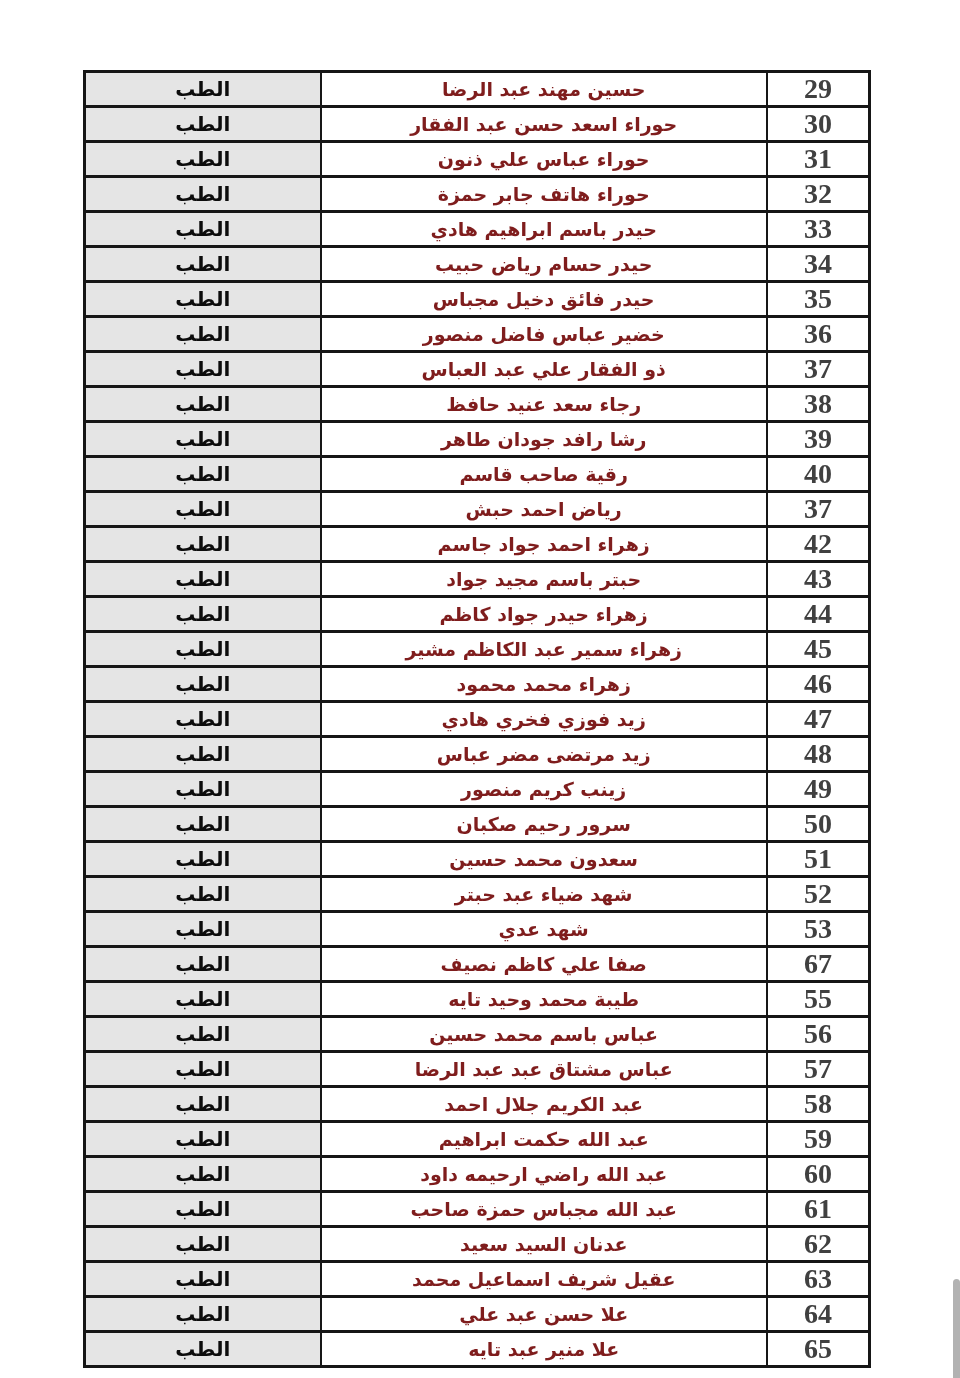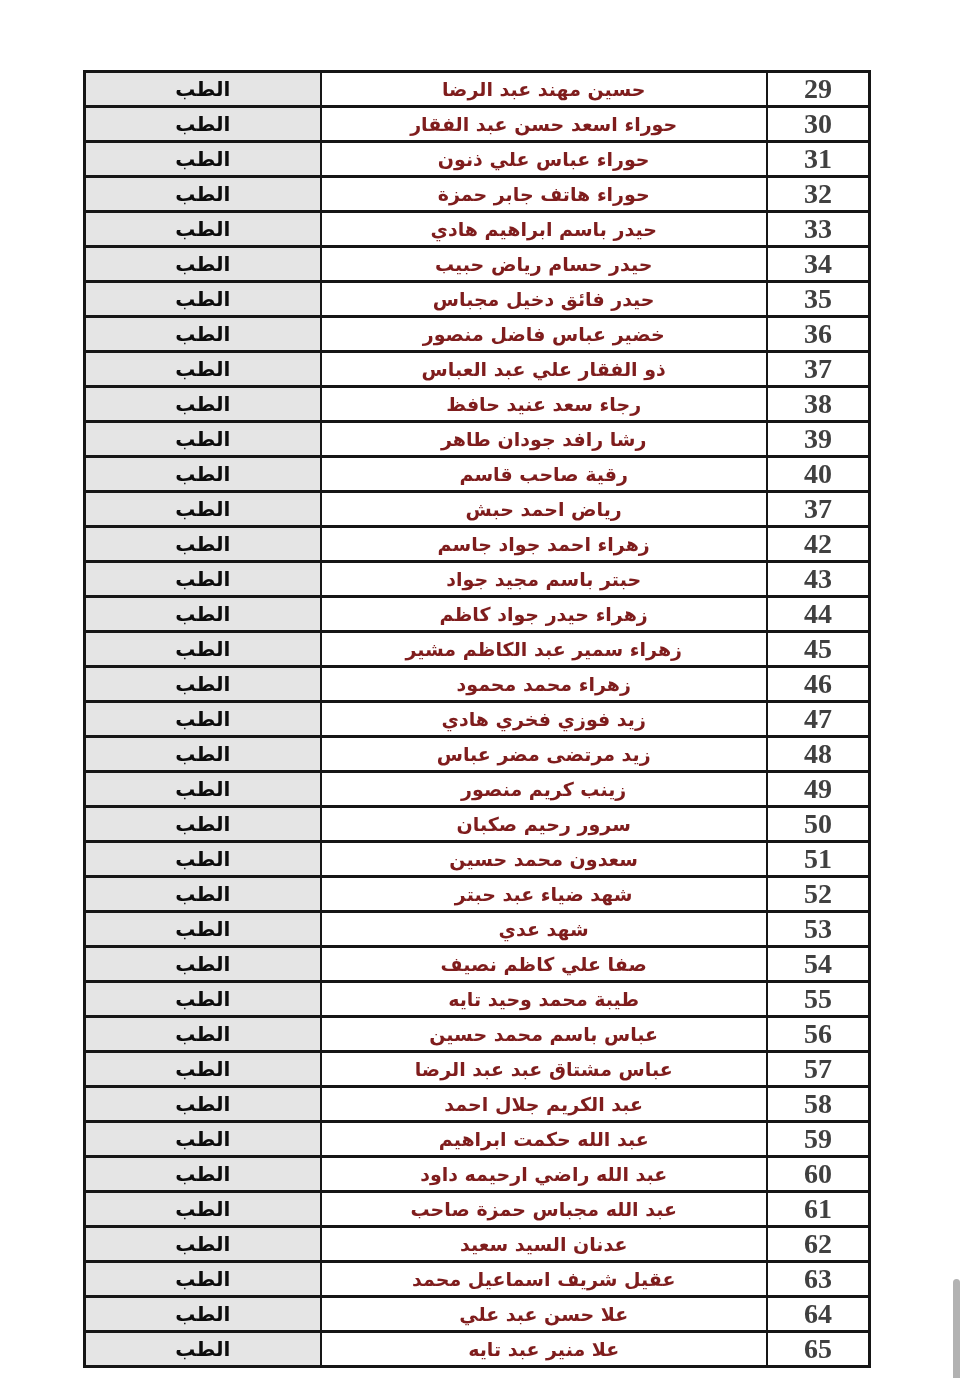--- a/index.html
+++ b/index.html
@@ -198,21 +198,21 @@
           <td class="num-cell">52</td>
           <td class="name-cell">شهد ضياء عبد حبتر</td>
           <td class="dept-cell">الطب</td>
         </tr>
         <tr>
           <td class="num-cell">53</td>
           <td class="name-cell">شهد عدي</td>
           <td class="dept-cell">الطب</td>
         </tr>
         <tr>
-          <td class="num-cell">54</td>
+          <td class="num-cell">67</td>
           <td class="name-cell">صفا علي كاظم نصيف</td>
           <td class="dept-cell">الطب</td>
         </tr>
         <tr>
           <td class="num-cell">55</td>
           <td class="name-cell">طيبة محمد وحيد تايه</td>
           <td class="dept-cell">الطب</td>
         </tr>
         <tr>
           <td class="num-cell">56</td>

